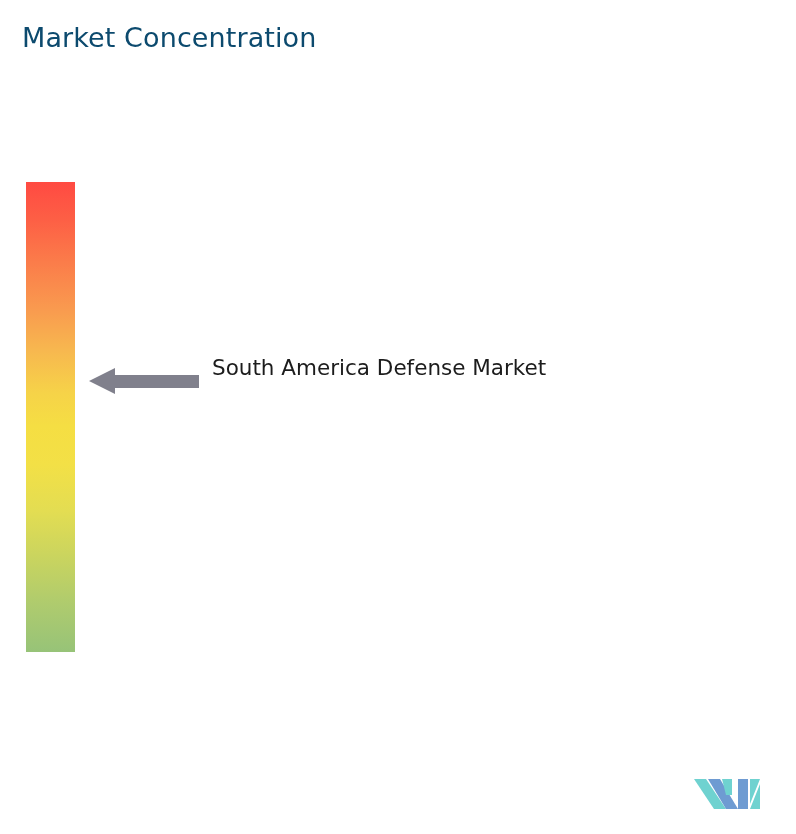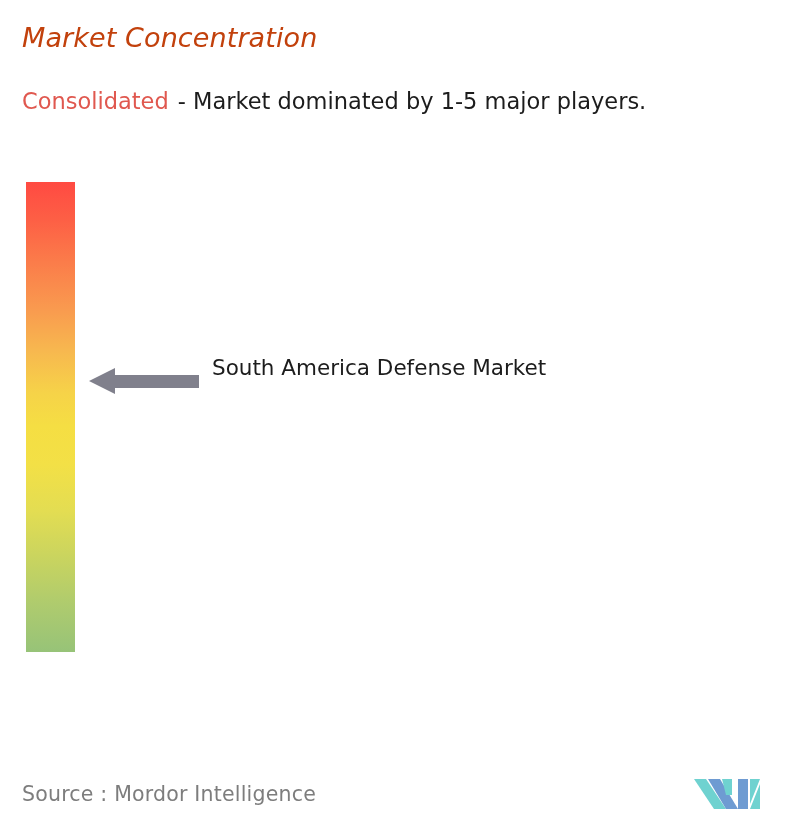--- a/index.html
+++ b/index.html
@@ -24,25 +24,24 @@
     background: #ffffff;
   }
 
   
   .page-title {
     position: absolute;
     left: 22px;
     top: 20px;
     font-size: 27px;
     font-weight: 400;
-    color: #c2410c;
+    color: #0c4a6e;
     letter-spacing: 0.1px;
     white-space: nowrap;
     line-height: 36px;
-    font-style: italic;
   }
 
   
   .def-top {
     position: absolute;
     left: 22px;
     top: 85px;
     width: 752px;
     font-size: 22.5px;
     line-height: 32px;
@@ -147,38 +146,34 @@
     height: 42px;
   }
 </style>
 </head>
 <body>
 
 <div class="canvas">
 
   <div class="page-title">Market Concentration</div>
 
-  <div class="def-top">
-    <span class="term-consolidated">Consolidated</span><span class="def-sep"></span><span>- Market dominated by 1-5 major players.</span>
-  </div>
 
   <div class="gradient-bar"></div>
 
   <div class="callout-arrow">
     <svg viewBox="0 0 110 30" xmlns="http://www.w3.org/2000/svg">
       <polygon points="0,15 26,2 26,9 110,9 110,22 26,22 26,28" fill="#80808c"></polygon>
     </svg>
   </div>
 
   <div class="callout-label">
     <span>South America Defense Market</span>
   </div>
 
 
-  <div class="source-line">Source :  Mordor Intelligence</div>
 
   <div class="brand-logo">
     <svg viewBox="0 0 72 42" xmlns="http://www.w3.org/2000/svg">
 
       <polygon points="2,8 14,8 34,38 22,38" fill="#6fd2d0"></polygon>
 
       <polygon points="16,8 28,8 46,38 34,38" fill="#6e9bd2"></polygon>
 
       <polygon points="30,8 40,8 40,24 34,24" fill="#6fd2d0"></polygon>
 

